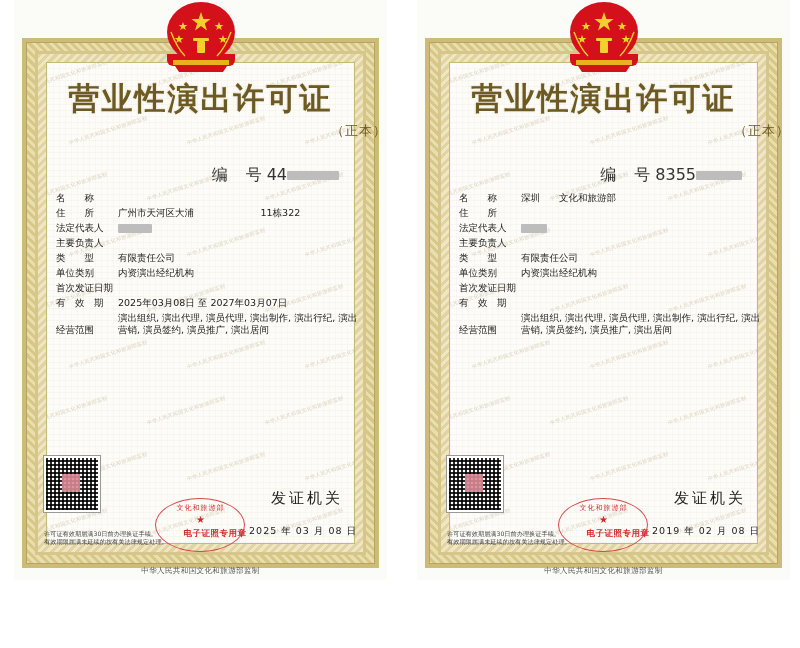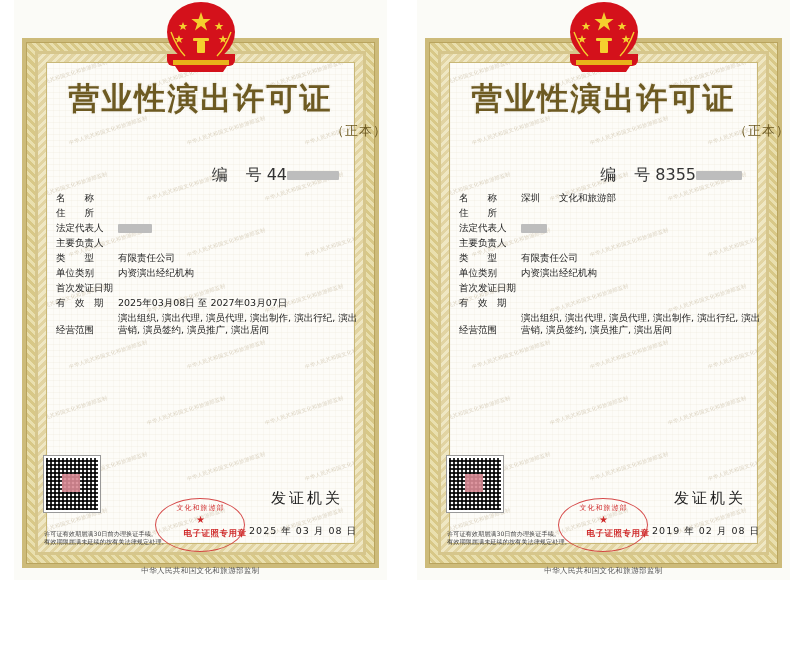--- a/index.html
+++ b/index.html
@@ -330,20 +330,21 @@
       <div class="serial">
         <span class="lbl">编　号</span><span>44</span><span class="redact" style="width:52px;height:9px;"></span>
       </div>
 
       <div class="fields">
         <div class="row">
           <div class="label">名　　称</div>
         </div>
         <div class="row">
           <div class="label">住　　所</div>
+          <div class="value">广州市天河区大浦　　　　　　　11栋322</div>
         </div>
         <div class="row">
           <div class="label">法定代表人</div>
           <div class="value"><span class="redact" style="width:34px;">&nbsp;</span></div>
         </div>
         <div class="row">
           <div class="label">主要负责人</div>
           <div class="value"></div>
         </div>
         <div class="row">

